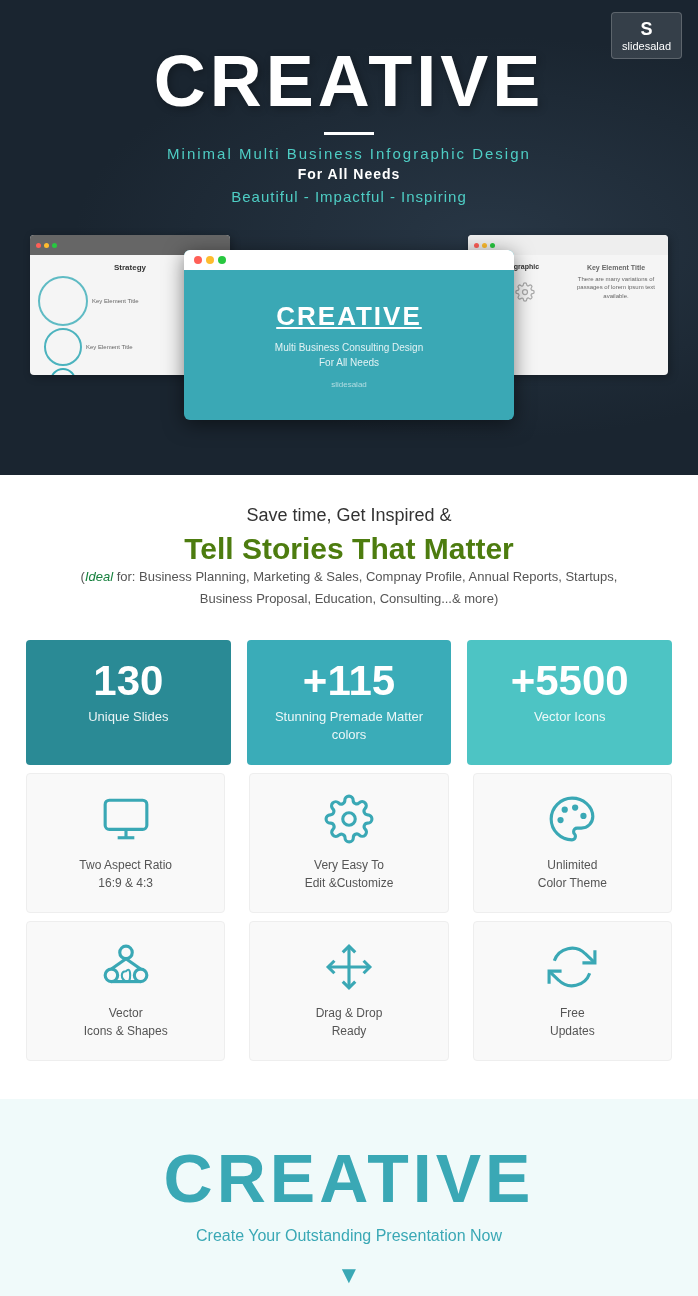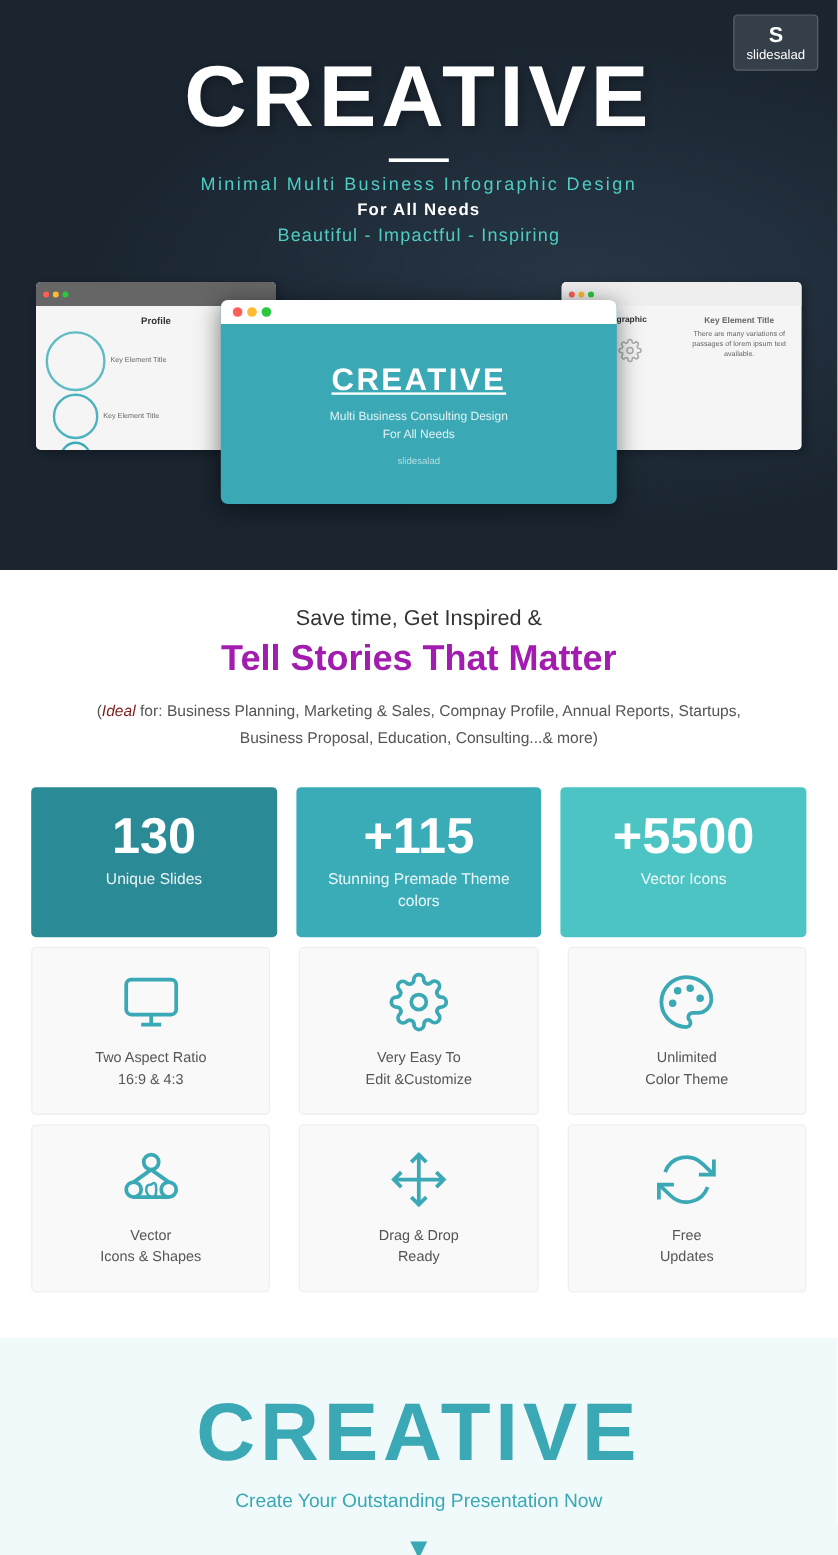--- a/index.html
+++ b/index.html
@@ -207,34 +207,33 @@
       background: #fff;
       padding: 30px 16px;
       text-align: center;
     }
     .save-time {
       color: #333;
       font-size: 18px;
       margin-bottom: 6px;
     }
     .tell-stories {
-      color: #a21caf;
+      color: #4d7c0f;
       font-size: 30px;
       font-weight: 700;
-      margin-bottom: 16px;
     }
     .ideal-text {
       color: #555;
       font-size: 13px;
       line-height: 1.7;
       max-width: 560px;
       margin: 0 auto 30px;
     }
     .ideal-text .ideal-highlight {
-      color: #7f1d1d;
+      color: #15803d;
       font-style: italic;
     }
 
     
     .stats-grid {
       display: flex;
       gap: 16px;
       margin-bottom: 8px;
       padding: 0 10px;
     }
@@ -335,21 +334,21 @@
 
   <div class="slides-preview">
 
     <div class="slide-bg-left">
       <div class="slide-mini-bar" style="background:#666;">
         <div class="slide-mini-dot" style="background:#ff5f57;"></div>
         <div class="slide-mini-dot" style="background:#febc2e;"></div>
         <div class="slide-mini-dot" style="background:#28c840;"></div>
       </div>
       <div class="slide-mini-body">
-        <div class="slide-mini-title">Profile</div>
+        <div class="slide-mini-title">Strategy</div>
         <div class="mini-circles">
           <div class="mini-circle-item">
             <div class="mini-circle" style="width:50px;height:50px;border-color:#3aacb8;opacity:0.8;"></div>
             <div style="font-size:6px;color:#666;">Key Element Title</div>
           </div>
           <div class="mini-circle-item">
             <div class="mini-circle" style="width:38px;height:38px;border-color:#3aacb8;opacity:0.9;margin-left:6px;"></div>
             <div style="font-size:6px;color:#666;">Key Element Title</div>
           </div>
           <div class="mini-circle-item">
@@ -411,21 +410,21 @@
     (<span class="ideal-highlight">Ideal</span><span> for: Business Planning, Marketing &amp; Sales, Compnay Profile, Annual Reports, Startups, Business Proposal, Education, Consulting...&amp; more)</span>
   </p>
 
   <div class="stats-grid">
     <div class="stat-box teal-dark">
       <div class="stat-number">130</div>
       <div class="stat-label">Unique Slides</div>
     </div>
     <div class="stat-box teal-mid">
       <div class="stat-number">+115</div>
-      <div class="stat-label">Stunning Premade Theme colors</div>
+      <div class="stat-label">Stunning Premade Matter colors</div>
     </div>
     <div class="stat-box teal-light">
       <div class="stat-number">+5500</div>
       <div class="stat-label">Vector Icons</div>
     </div>
   </div>
 
   <div class="features-grid">
 
     <div class="feature-box">

